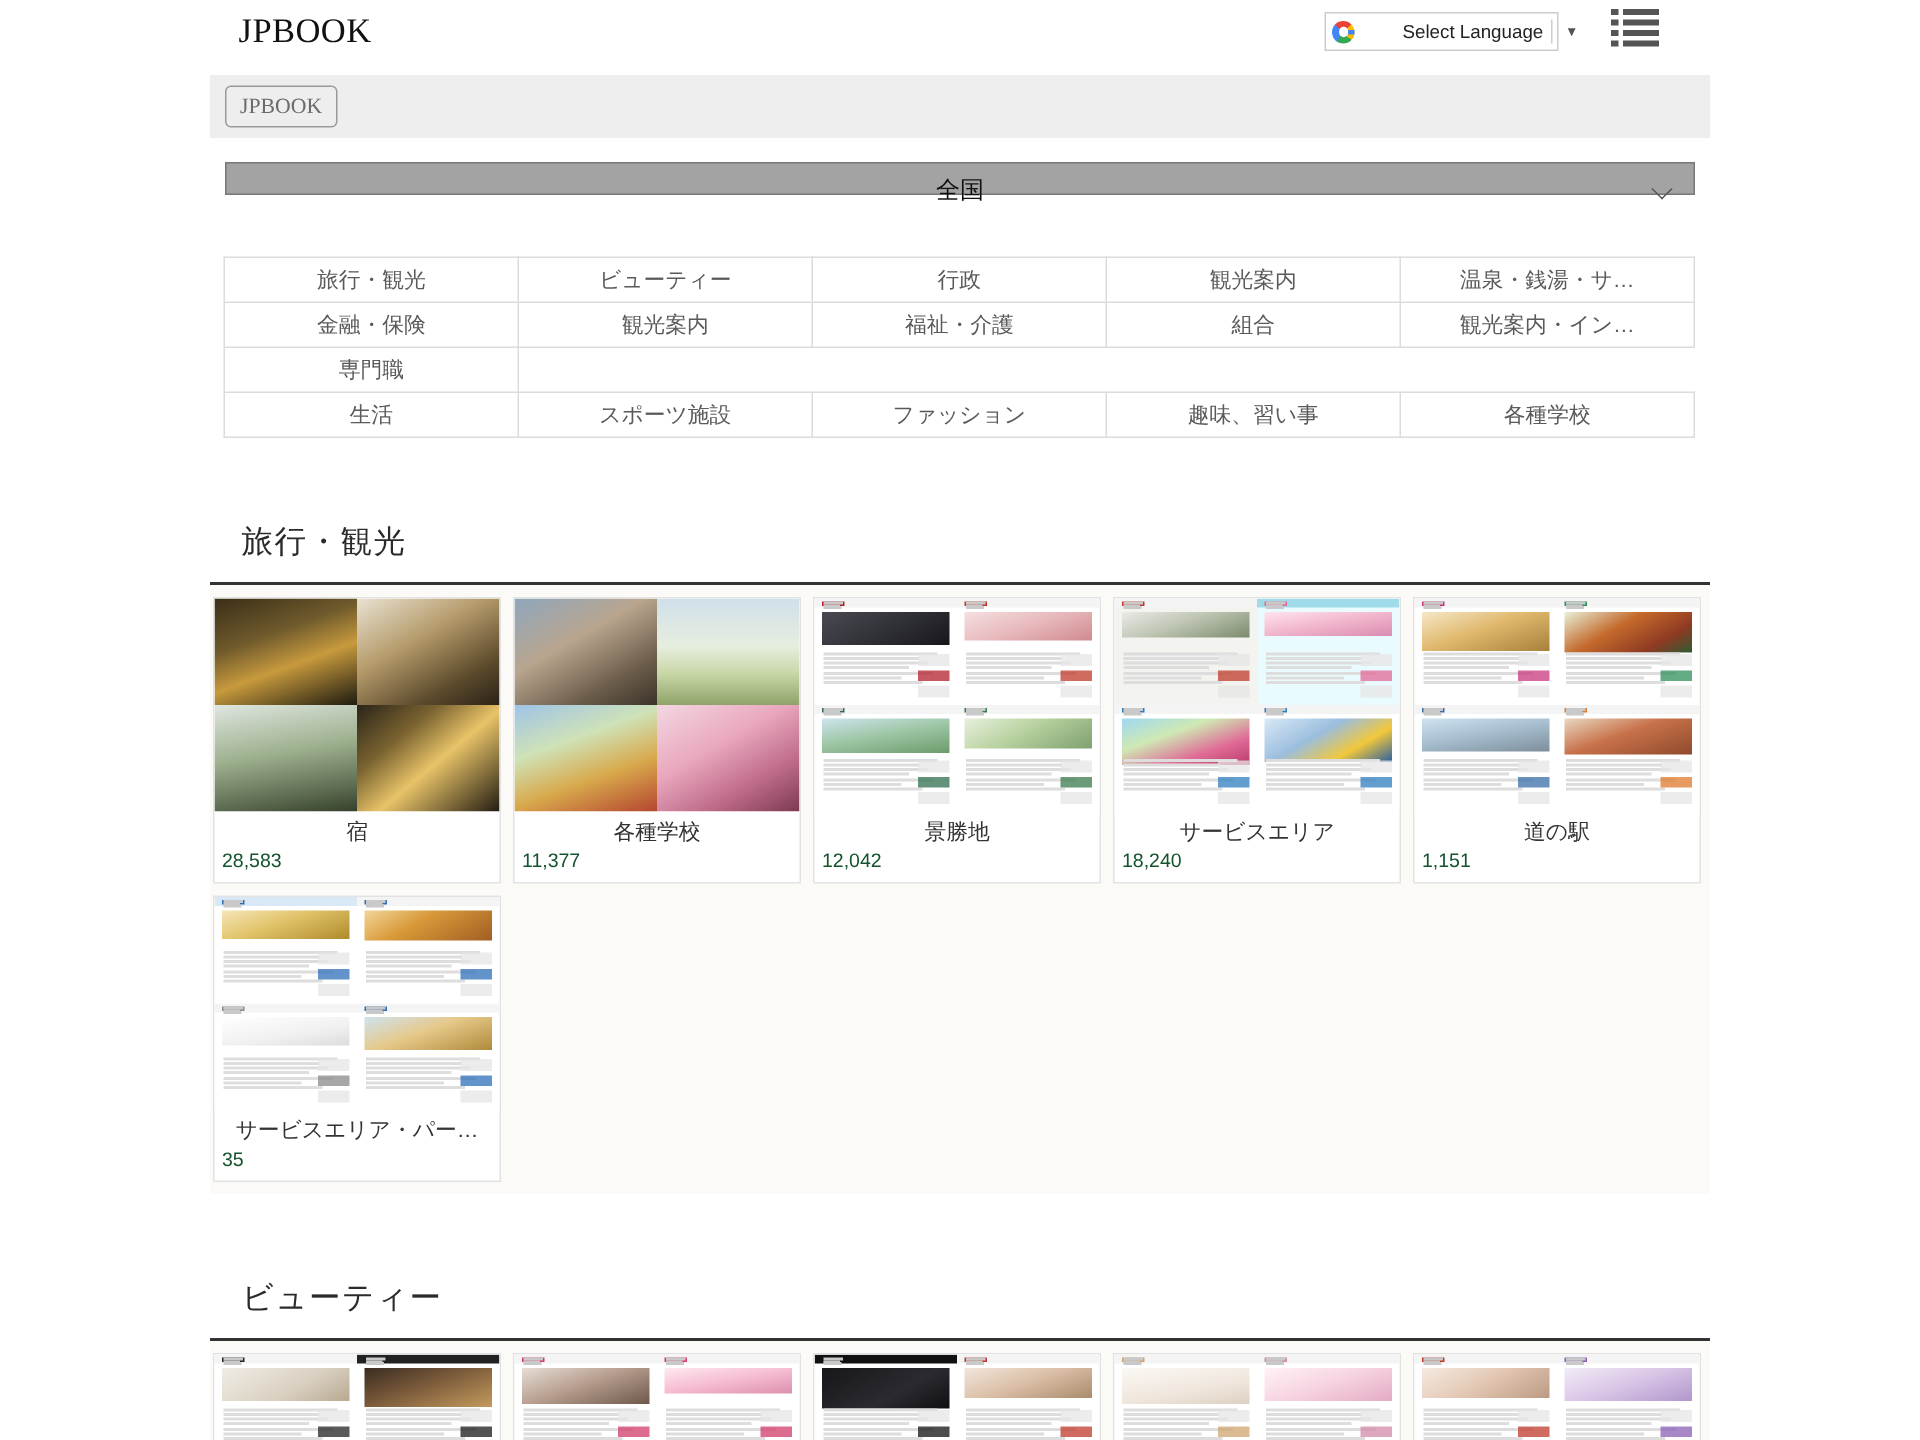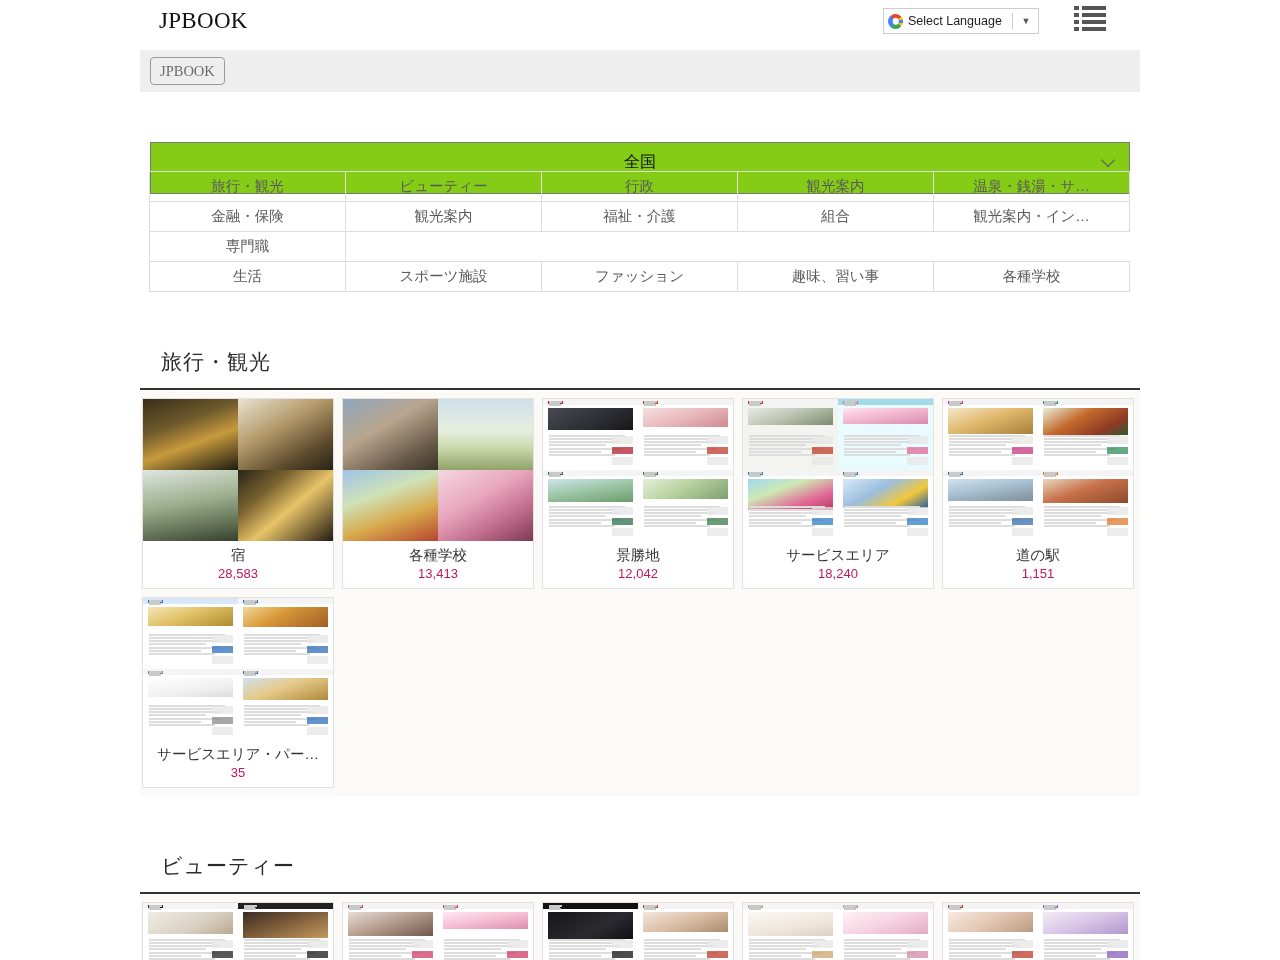--- a/index.html
+++ b/index.html
@@ -46,21 +46,21 @@
     content: ""; position: absolute; left: 50%; top: 50%;
     transform: translate(-50%,-50%);
     width: 6.5px; height: 6.5px; border-radius: 50%; background: #fff;
   }
   .g-logo::before {
     content: ""; position: absolute; right: 0; top: 42%;
     width: 8px; height: 3.2px; background: #4285f4;
   }
   .gt-label {
     font-size: 12.5px; color: #222; white-space: nowrap;
-    flex: 1 1 auto; line-height: 24px;
+    flex: 1 1 auto; line-height: 24px; margin-left: 27px;
   }
   .gt-sep { width: 1px; height: 16px; background: #ccc; flex: 0 0 1px; }
   .gt-caret {
     flex: 0 0 16px; text-align: center; font-size: 9px;
     color: #555; line-height: 24px;
   }
   .list-menu {
     position: absolute; left: 1074px; top: 6px;
     width: 34px; height: 28px; cursor: pointer;
   }
@@ -82,24 +82,23 @@
     border: 1px solid #9a9a9a; border-radius: 4px;
     background: #eeeeee; color: #6b6b6b;
     font-family: "Liberation Serif", "DejaVu Serif", serif;
     font-size: 14.5px; line-height: 26px;
     cursor: pointer;
   }
 
   
   .region-select {
     position: absolute; left: 150px; top: 108px;
-    width: 980px; height: 52px;
-    border: 1px solid #777; background: #84cc16;
+    width: 980px; height: 22px;
+    border: 1px solid #777; background: #a3a3a3;
     cursor: pointer;
-    margin-top: 34px;
   }
   .region-label {
     position: absolute; left: 0; right: 0; top: 0;
     line-height: 37px; text-align: center;
     font-size: 16px; color: #111;
   }
   .region-caret {
     position: absolute; right: 12px; top: 11px;
     width: 15px; height: 15px;
   }
@@ -163,21 +162,21 @@
     background: #ffffff;
     overflow: hidden;
   }
   .thumb .cell { width: 100%; height: 100%; overflow: hidden; position: relative; }
   .card-label {
     text-align: center; font-size: 14.5px; color: #333;
     line-height: 20px; padding: 4px 5px 0 5px;
     white-space: nowrap; overflow: hidden; text-overflow: ellipsis;
   }
   .card-count {
-    text-align: center; font-size: 13px; color: #be185d;
+    text-align: left; font-size: 13px; color: #14532d;
     line-height: 18px; padding: 0 5px 5px 5px;
   }
 
   
   .sshot { width: 100%; height: 100%; position: relative; background: #fff; }
   .ln { position: absolute; height: 2px; background: #d0d0d0; }
 </style>
 </head>
 <body>
 
@@ -272,21 +271,21 @@
               <div class="card-count">28,583</div>
             </div>
             <div class="card">
               <div class="thumb">
                 <div class="cell" style="background: linear-gradient(150deg, rgb(143, 167, 189) 0%, rgb(185, 165, 142) 40%, rgb(107, 92, 74) 75%, rgb(59, 51, 42) 100%);"></div>
                 <div class="cell" style="background: linear-gradient(rgb(207, 224, 234) 0%, rgb(231, 238, 223) 45%, rgb(201, 215, 168) 70%, rgb(143, 163, 104) 100%);"></div>
                 <div class="cell" style="background: linear-gradient(160deg, rgb(159, 195, 232) 0%, rgb(207, 226, 183) 35%, rgb(216, 169, 76) 65%, rgb(181, 69, 47) 100%);"></div>
                 <div class="cell" style="background: linear-gradient(150deg, rgb(243, 215, 226) 0%, rgb(233, 167, 189) 40%, rgb(192, 109, 140) 70%, rgb(125, 58, 82) 100%);"></div>
               </div>
               <div class="card-label">各種学校</div>
-              <div class="card-count">13,413</div>
+              <div class="card-count">11,377</div>
             </div>
             <div class="card">
               <div class="thumb">
                 <div class="cell">
                   <div class="sshot" style="background: rgb(255, 255, 255);">
                     <div style="position: absolute; left: 0px; top: 0px; right: 0px; height: 9%; background: rgb(244, 244, 244);"></div>
                     <div style="position: absolute; left: 5%; top: 2.5%; width: 16%; height: 4%; background: rgb(179, 32, 44);"></div>
                     <div class="ln" style="left: 6%; top: 3%; width: 14%; background: rgb(201, 201, 201);"></div>
                     <div class="ln" style="left: 6%; top: 5.2%; width: 12%; background: rgb(201, 201, 201);"></div>
                     <div class="ln" style="left: 6%; top: 7.4%; width: 13%; background: rgb(201, 201, 201);"></div>

